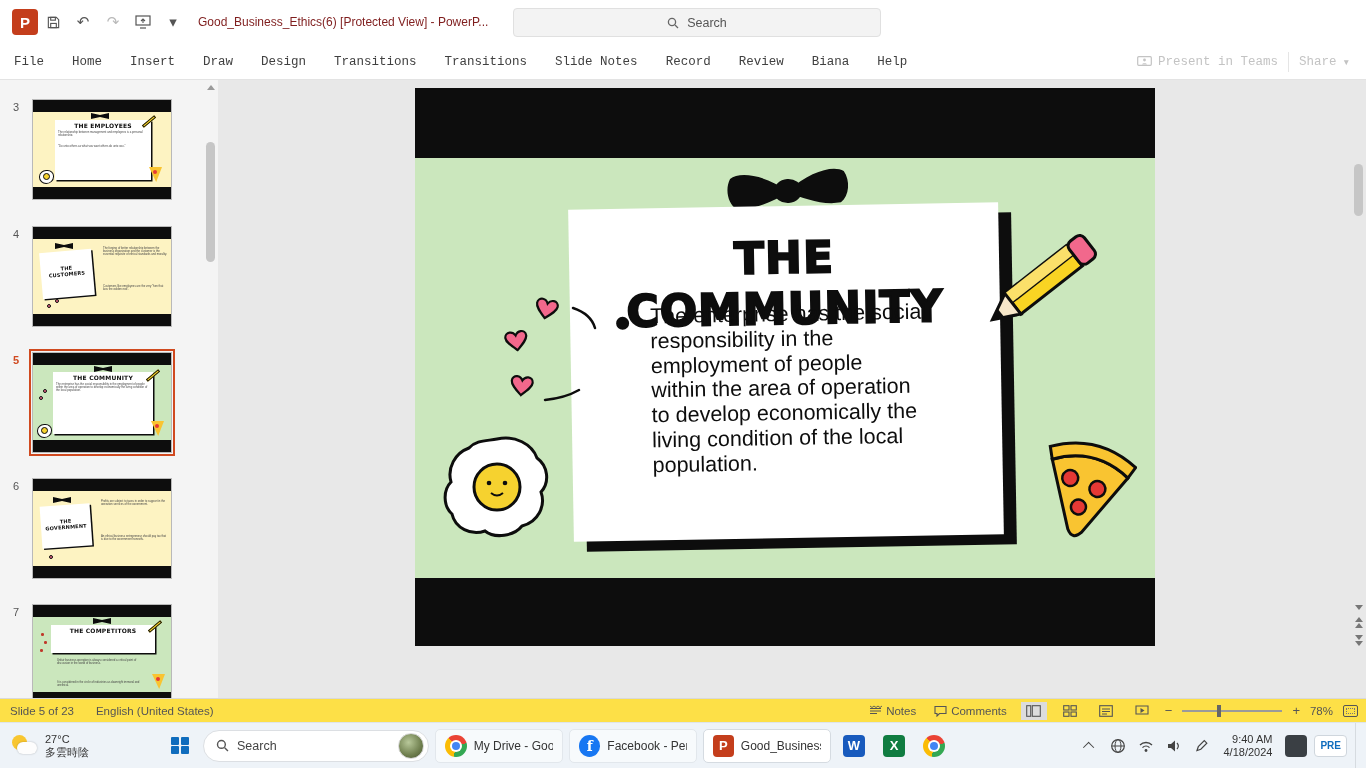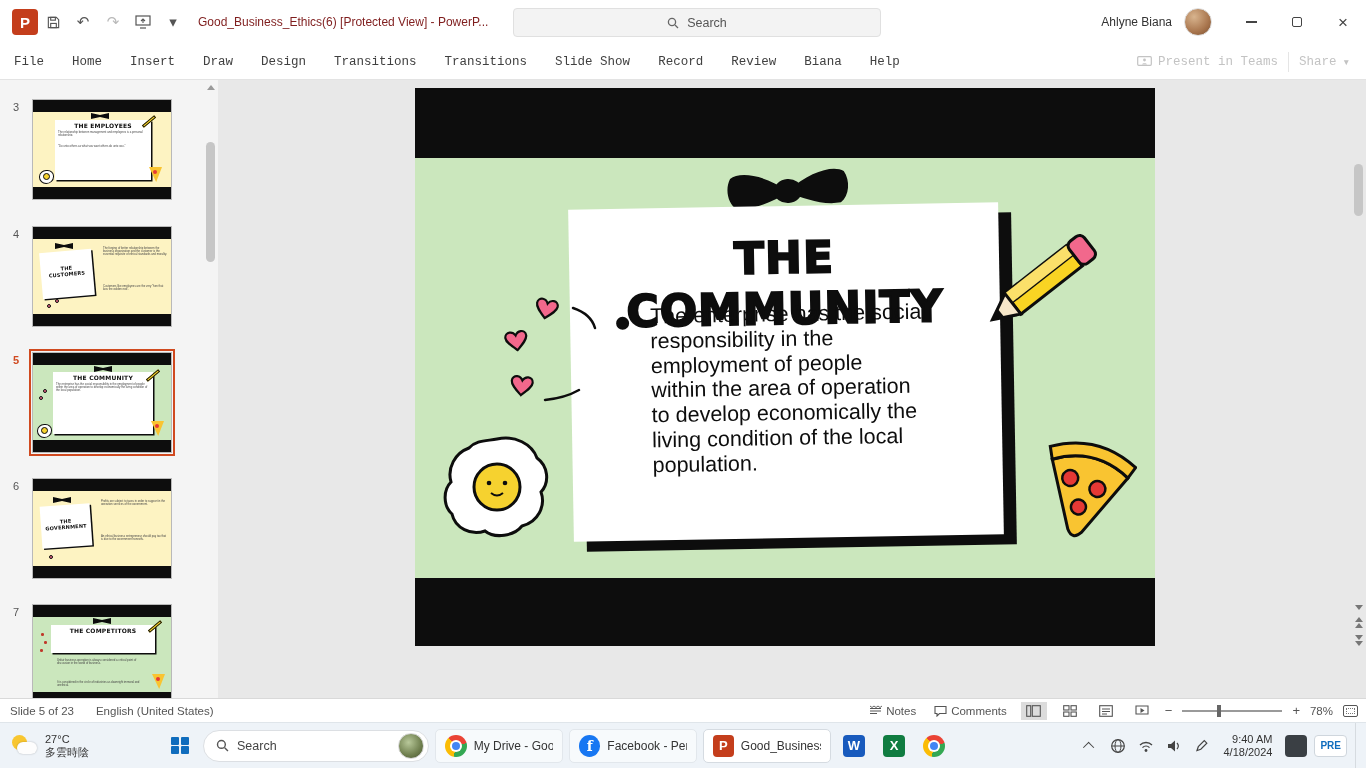--- a/index.html
+++ b/index.html
@@ -70,21 +70,21 @@
 
   
   .main-scroll { position:absolute; right:1px; top:0; bottom:50px; width:13px; }
   .main-scroll .thumb-bar { position:absolute; top:84px; left:2px; width:9px; height:52px; background:#c6c6c6; border-radius:5px; }
   .scroll-btns { position:absolute; right:0; bottom:52px; width:14px; display:flex; flex-direction:column; gap:7px; align-items:center; }
   .tri-down { width:0; height:0; border-left:4px solid transparent; border-right:4px solid transparent; border-top:5px solid #777; }
   .tri-up { width:0; height:0; border-left:4px solid transparent; border-right:4px solid transparent; border-bottom:5px solid #777; }
   .dbl { display:flex; flex-direction:column; gap:1px; align-items:center; }
 
   
-  .statusbar { position:absolute; left:0; right:0; bottom:46px; height:24px; background:#ffffff; border-top:1px solid #d9d9d9; display:flex; align-items:center; font-size:11.5px; color:#555; z-index:20; }
+  .statusbar { position:absolute; left:0; right:0; bottom:46px; height:24px; background:#fde047; border-top:1px solid #d9d9d9; display:flex; align-items:center; font-size:11.5px; color:#555; z-index:20; }
   .sb-left { display:flex; align-items:center; gap:22px; padding-left:10px; }
   .sb-right { margin-left:auto; display:flex; align-items:center; gap:10px; padding-right:8px; }
   .sb-btn { display:flex; align-items:flex-start; gap:4px; padding:2px 4px; }
   .view-btn { width:26px; height:18px; display:flex; align-items:center; justify-content:center; }
   .view-btn.active { background:#dcdcdc; }
   .zoom-track { position:relative; width:100px; height:2px; background:#9a9a9a; }
   .zoom-thumb { position:absolute; left:35px; top:-5px; width:4px; height:12px; background:#666; }
   .zoom-sign { font-size:13px; color:#555; }
   .fit-icon { width:15px; height:12px; border:1.3px solid #555; border-radius:2px; position:relative; }
   .fit-icon::after { content:""; position:absolute; left:2px; top:2px; right:2px; bottom:2px; border:1px dotted #777; }
@@ -147,44 +147,31 @@
     <div class="title-text">Good_Business_Ethics(6) [Protected View]  -  PowerP...</div>
 
     <div class="tb-search">
       <svg width="12" height="12" viewBox="0 0 12 12">
           <circle cx="5" cy="5" r="3.6" fill="none" stroke="#666" stroke-width="1.3"></circle>
           <path d="M8 8 L11 11" stroke="#666" stroke-width="1.3"></path>
         </svg>
       <span>Search</span>
     </div>
 
-    <div class="tb-right">
-      <span class="user-name">Ahlyne Biana</span>
-      <div class="avatar"></div>
-      <div class="win-btn">
-          <span class="min-glyph"></span>
-        </div>
-      <div class="win-btn">
-          <span class="max-glyph"></span>
-        </div>
-      <div class="win-btn">
-          <span class="close-glyph">×</span>
-        </div>
-    </div>
   </div>
 
   <div class="ribbon">
     <div class="ribbon-tab">File</div>
     <div class="ribbon-tab">Home</div>
     <div class="ribbon-tab">Insert</div>
     <div class="ribbon-tab">Draw</div>
     <div class="ribbon-tab">Design</div>
     <div class="ribbon-tab">Transitions</div>
     <div class="ribbon-tab">Transitions</div>
-    <div class="ribbon-tab">Slide Show</div>
+    <div class="ribbon-tab">Slide Notes</div>
     <div class="ribbon-tab">Record</div>
     <div class="ribbon-tab">Review</div>
     <div class="ribbon-tab">Biana</div>
     <div class="ribbon-tab">Help</div>
     <div class="ribbon-right">
       <div class="rr-item">
         <svg width="15" height="12" viewBox="0 0 15 12">
             <rect x="0.7" y="0.7" width="13.6" height="8.6" rx="1" fill="none" stroke="#c3c3c3" stroke-width="1.2"></rect>
             <circle cx="7.5" cy="4" r="1.4" fill="#c3c3c3"></circle>
             <path d="M5,8.5 c0.4,-1.8 4.6,-1.8 5,0" fill="#c3c3c3"></path>

